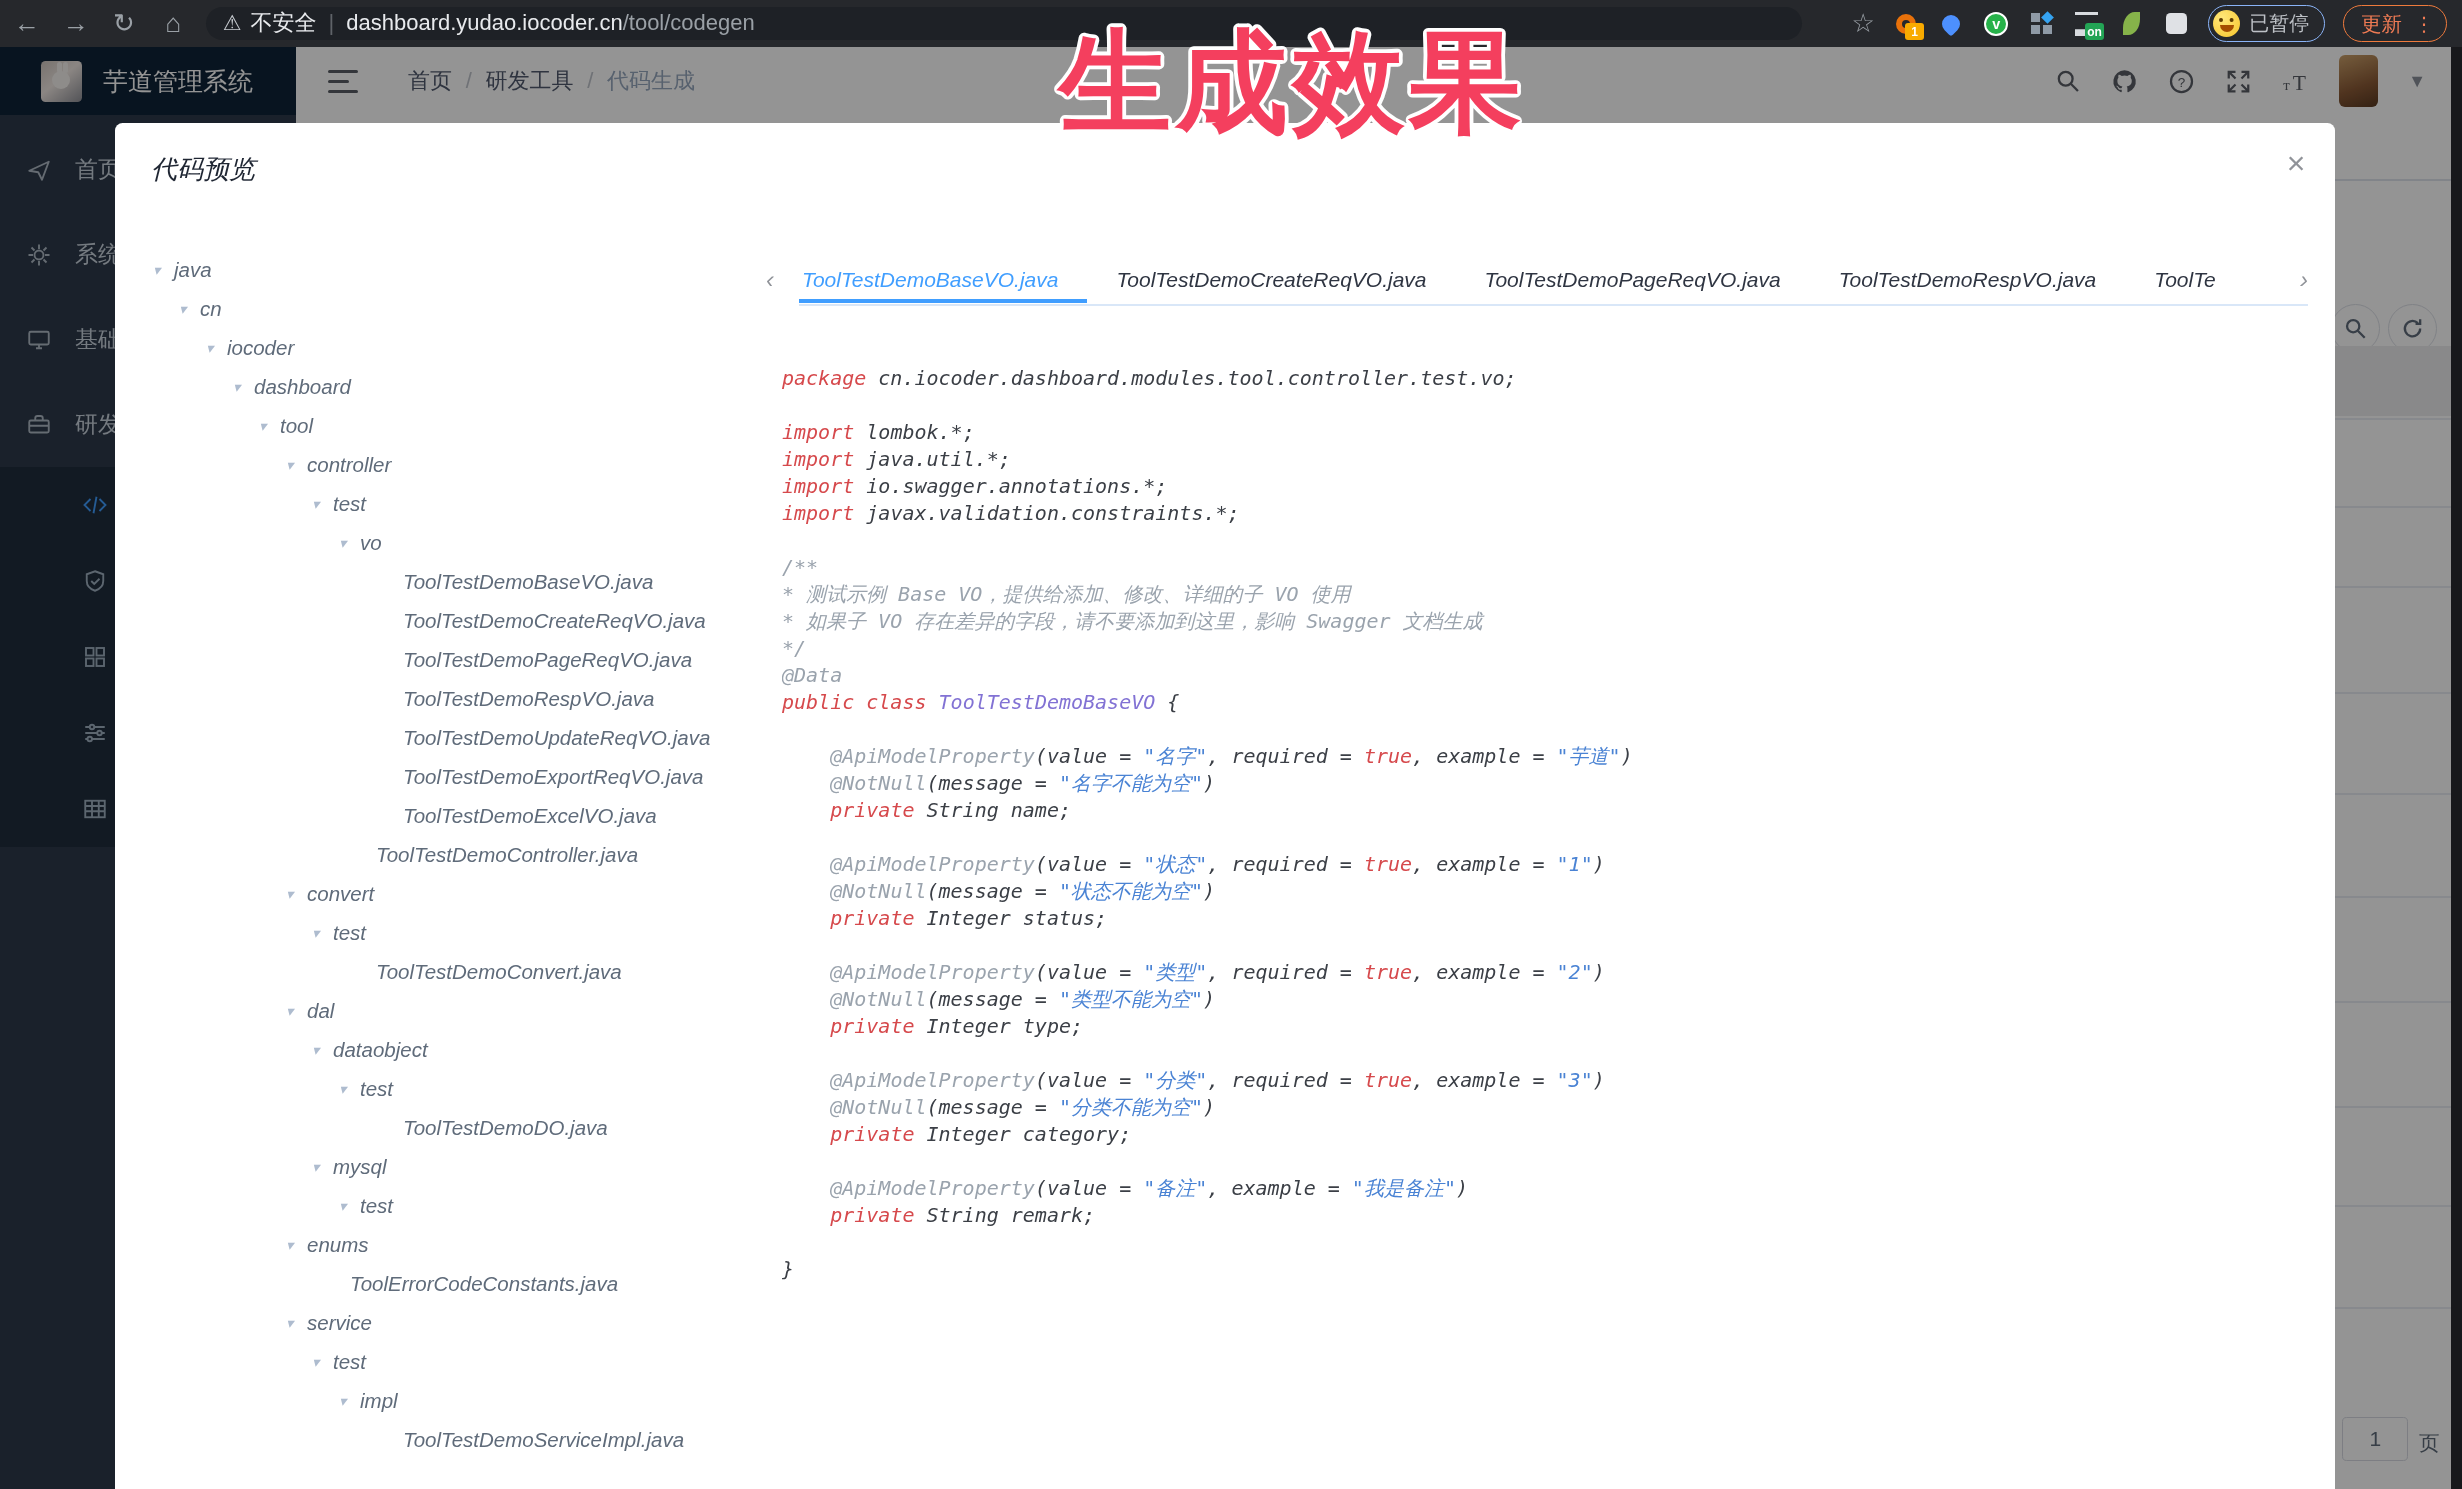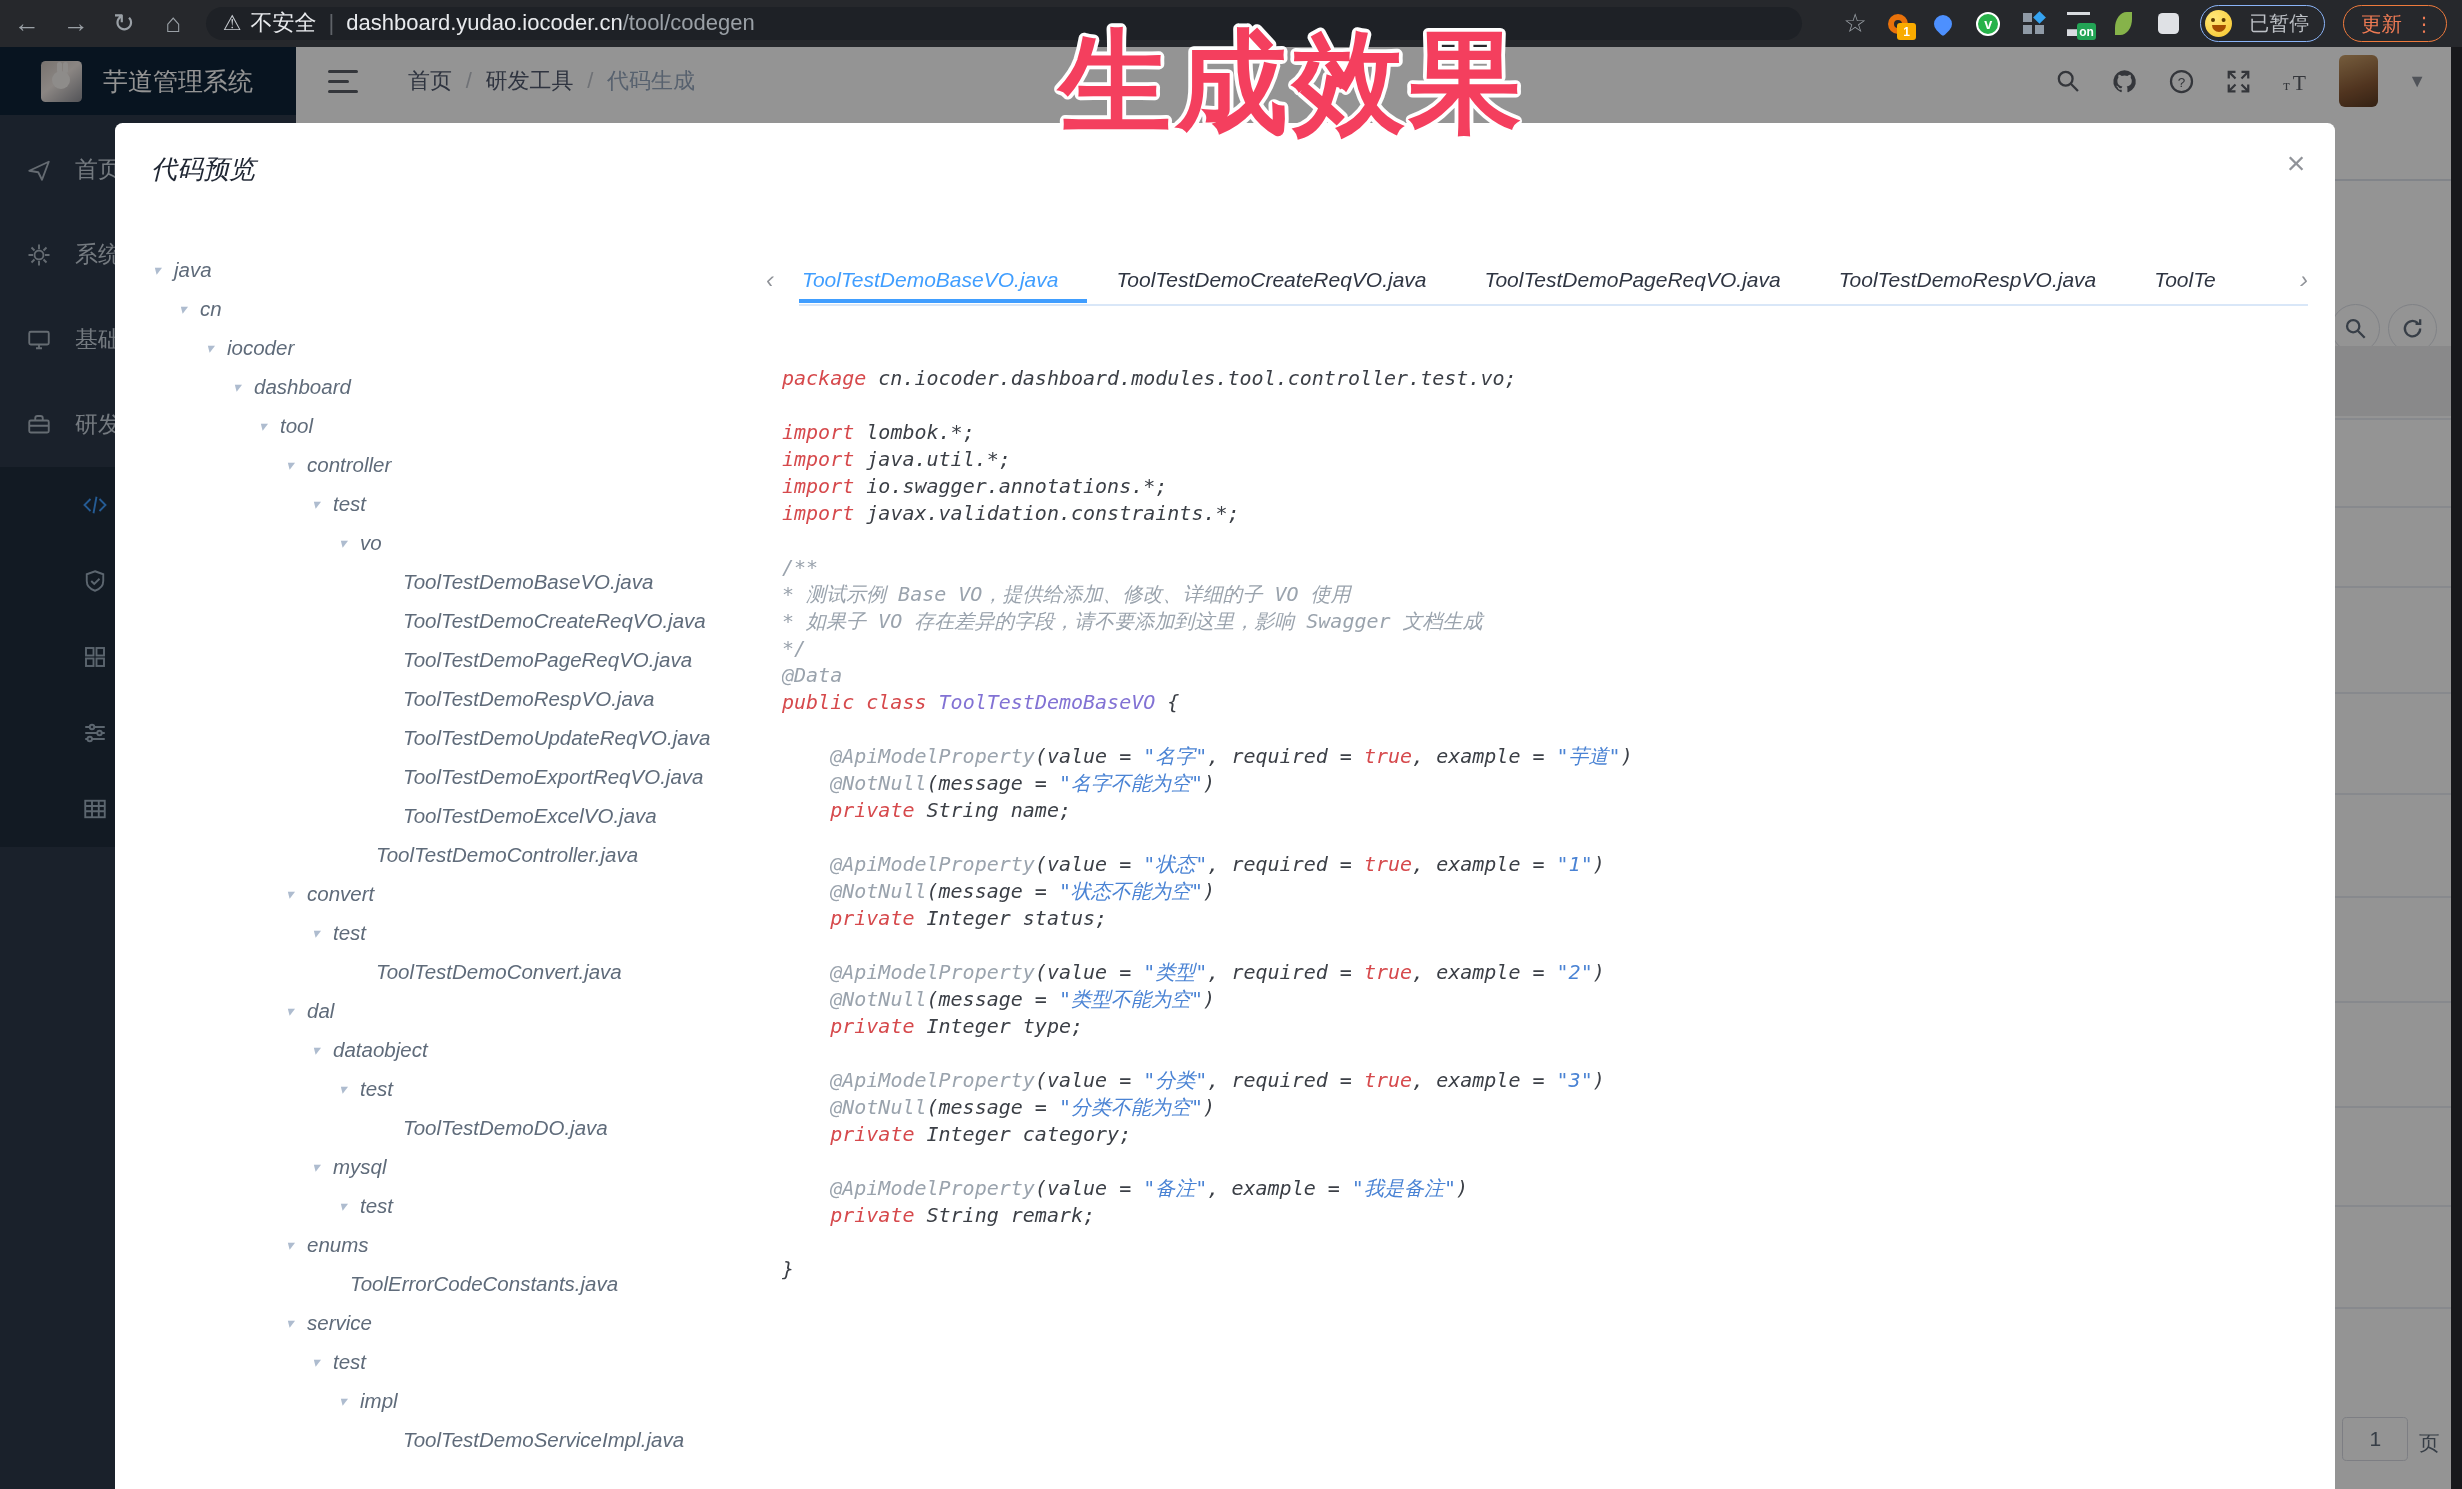--- a/index.html
+++ b/index.html
@@ -28,21 +28,21 @@
   .shape-circle{width:24px;height:24px;border-radius:50%;display:flex;align-items:center;justify-content:center;
     color:#fff;font-size:14.4px;font-weight:bold;background:#27b24a;border:2.3px solid #fff;box-sizing:border-box;}
   .shape-grid{width:21px;height:21px;display:grid;grid-template-columns:9px 9px;grid-gap:3px;}
   .shape-grid i{background:#8f9aa6;width:9px;height:9px;}
   .shape-grid i.b{background:#35a3f1;transform:rotate(45deg);}
   .shape-list{width:23px;height:18px;border-top:3.8px solid #d8dbdf;border-bottom:3.8px solid #d8dbdf;
     box-shadow:0 -7.6px 0 -3.8px #d8dbdf inset;}
   .shape-leaf{width:16.7px;height:23px;background:#86b34a;border-radius:70% 0 70% 0;}
   .shape-puzzle{width:21px;height:21px;background:#dfe1e5;border-radius:4.6px;}
   .pause-pill{height:35px;border:1.5px solid #8ab4f8;border-radius:19px;display:flex;align-items:center;
-    gap:17px;padding:0 15px 0 4.6px;color:#bdc1c6;font-size:20px;}
+    gap:9px;padding:0 15px 0 4.6px;color:#bdc1c6;font-size:20px;}
   .emoji-face{width:27px;height:27px;border-radius:50%;background:radial-gradient(circle at 35% 30%,#ffe77a,#f7c52a);
     position:relative;}
   .emoji-face:before{content:"";position:absolute;left:6px;top:8.3px;width:3.8px;height:3.8px;border-radius:50%;
     background:#5d3b00;box-shadow:10.6px 0 0 #5d3b00;}
   .emoji-face:after{content:"";position:absolute;left:6.8px;top:15px;width:13.7px;height:6.8px;border-radius:0 0 9px 9px;
     background:#a54e00;}
   .update-pill{height:35px;border:1.5px solid #ee7a3c;border-radius:19px;display:flex;align-items:center;
     gap:12px;padding:0 12px 0 16.7px;color:#f07b54;font-size:20.5px;}
   .update-dots{font-size:20px;letter-spacing:0;color:#f07b54;}
 

